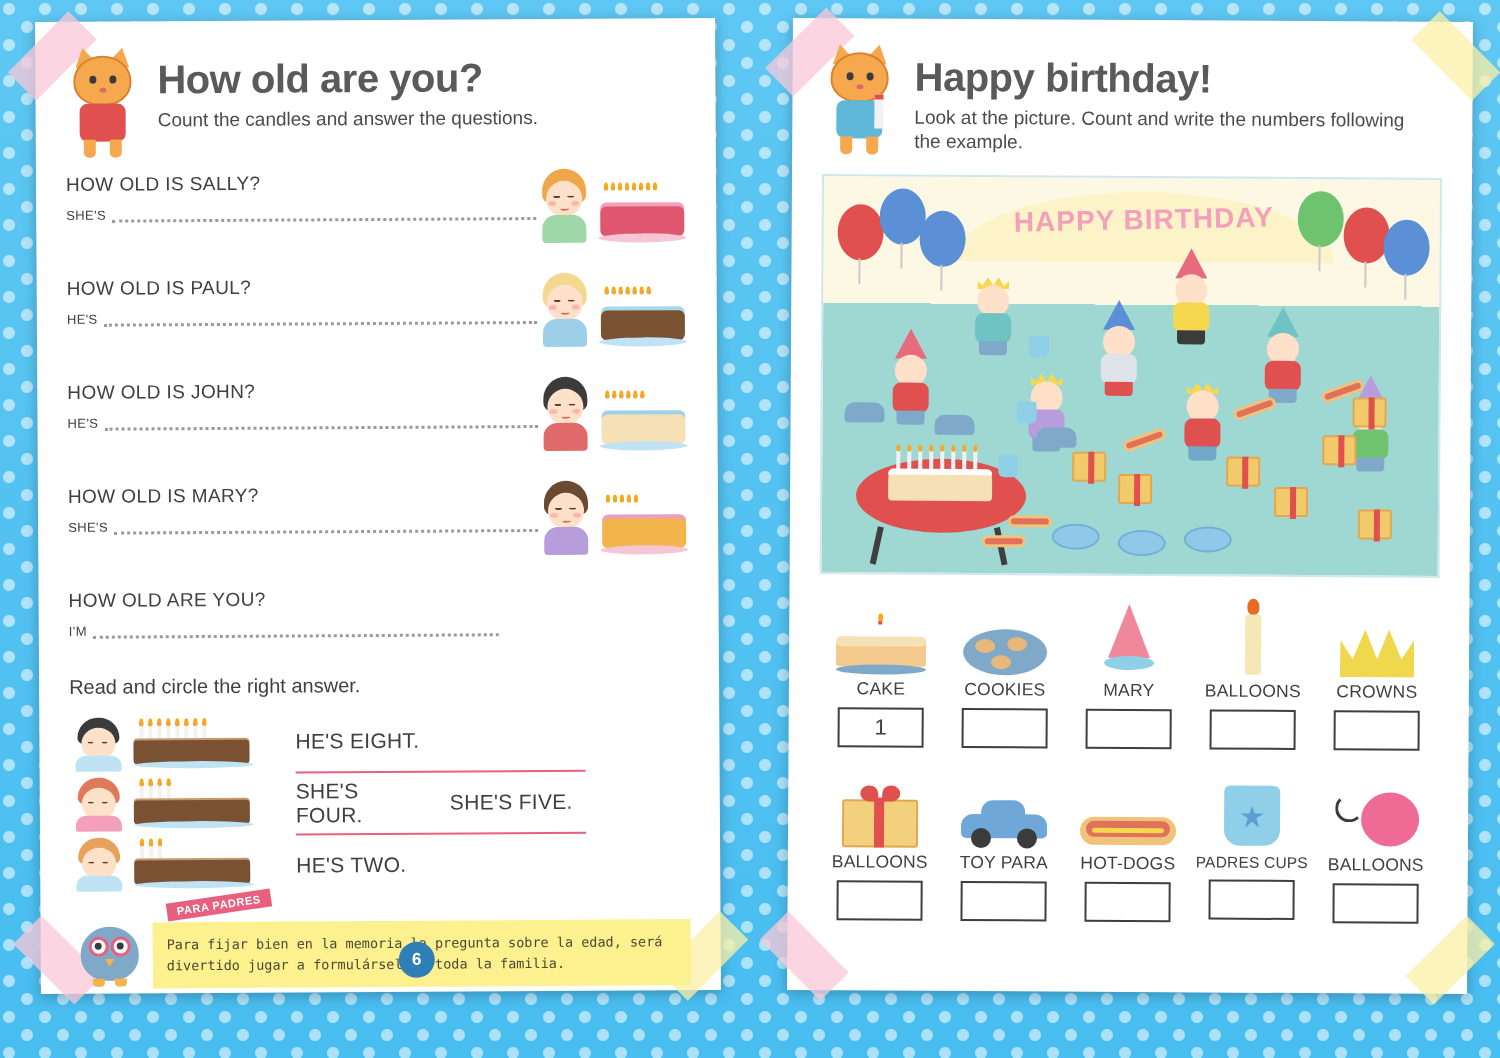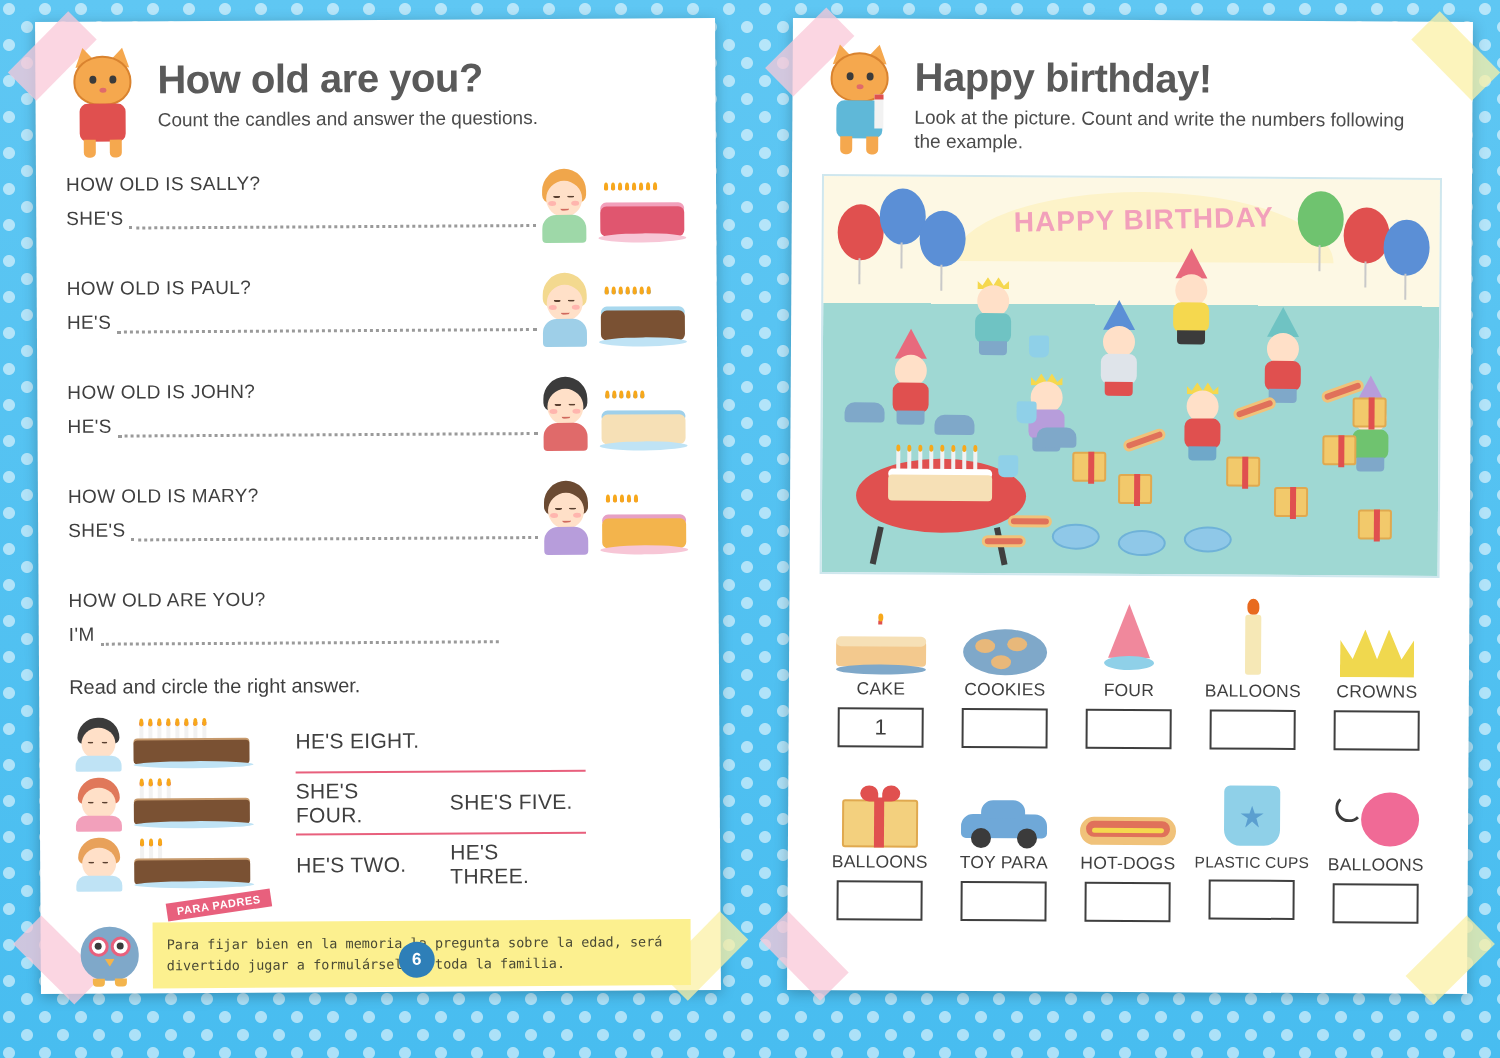--- a/index.html
+++ b/index.html
@@ -50,21 +50,21 @@
     margin: 0 0 6px 0;
     font-size: 40px; font-weight: 700; color: #5a5a5a; letter-spacing: -0.5px;
   }
   .subtitle { font-size: 19px; color: #4b4b4b; line-height: 1.28; max-width: 500px; }
 
   
   .questions { margin-top: 10px; position: relative; }
   .q-block { position: relative; margin-bottom: 16px; height: 88px; }
   .q-label { font-size: 19px; color: #3f3f3f; letter-spacing: .4px; }
   .ans-row { display: flex; align-items: flex-end; gap: 6px; margin-top: 12px; width: 470px; }
-  .ans-label { font-size: 19px; color: #3f3f3f; letter-spacing: .4px; }
+  .ans-label { font-size: 13px; color: #3f3f3f; letter-spacing: .4px; }
   .dots { flex: 1; border-bottom: 3px dotted #9a9a9a; height: 14px; }
 
   .q-art { position: absolute; right: 0; top: -4px; display: flex; align-items: flex-end; gap: 6px; }
 
   
   .kid { width: 56px; height: 76px; position: relative; }
   .kid .hair { position: absolute; left: 6px; top: 2px; width: 44px; height: 34px; border-radius: 22px 22px 8px 8px; }
   .kid .face { position: absolute; left: 10px; top: 14px; width: 36px; height: 36px; background: #ffe0c8; border-radius: 50%; }
   .kid .eye { position: absolute; top: 28px; width: 7px; height: 3px; border-bottom: 2px solid #5a4030; border-radius: 50%; }
   .kid .eye.l { left: 17px; } .kid .eye.r { left: 31px; }
@@ -450,21 +450,20 @@
               <span>HE'S EIGHT.</span>
             </div>
             <div class="sep"></div>
             <div class="choice-row">
               <span>SHE'S FOUR.</span>
               <span>SHE'S FIVE.</span>
             </div>
             <div class="sep"></div>
             <div class="choice-row">
               <span>HE'S TWO.</span>
-              <span>HE'S THREE.</span>
             </div>
           </div>
         </div>
       </div>
 
       <div class="parents">
         <div class="owl">
           <div style="position:absolute;left:10px;top:16px;width:58px;height:54px;background:#7fa8c9;border-radius:50% 50% 45% 45%;"></div>
           <div style="position:absolute;left:18px;top:26px;width:20px;height:20px;background:#fff;border:3px solid #e8607d;border-radius:50%;"></div>
           <div style="position:absolute;left:40px;top:26px;width:20px;height:20px;background:#fff;border:3px solid #e8607d;border-radius:50%;"></div>
@@ -648,21 +647,21 @@
             <div class="answer-box"></div>
           </div>
 
           <div class="count-cell">
             <div class="item-art">
               <div style="position:relative;width:62px;height:72px;">
                 <div style="position:absolute;left:10px;top:0;width:0;height:0;border-left:21px solid transparent;border-right:21px solid transparent;border-bottom:54px solid #f0889c;"></div>
                 <div style="position:absolute;left:6px;bottom:6px;width:50px;height:14px;background:#8fd0e8;border-radius:50%;"></div>
               </div>
             </div>
-            <div class="item-name">FOUR</div>
+            <div class="item-name">MARY</div>
             <div class="answer-box"></div>
           </div>
 
           <div class="count-cell">
             <div class="item-art">
               <div style="position:relative;width:40px;height:78px;">
                 <div style="position:absolute;left:14px;top:0;width:12px;height:16px;background:#e86a1f;border-radius:50% 50% 40% 40%;"></div>
                 <div style="position:absolute;left:12px;top:16px;width:16px;height:60px;background:#f6e8b6;border-radius:3px;"></div>
               </div>
             </div>
@@ -718,21 +717,21 @@
             <div class="answer-box"></div>
           </div>
 
           <div class="count-cell">
             <div class="item-art">
               <div style="position:relative;width:56px;height:64px;">
                 <div style="position:absolute;left:0;top:0;width:56px;height:60px;background:#8fd0e8;border-radius:6px 6px 16px 16px;"></div>
                 <div style="position:absolute;left:16px;top:20px;width:24px;height:22px;background:#5b9fd0;clip-path:polygon(50% 0,61% 35%,98% 35%,68% 57%,79% 100%,50% 72%,21% 100%,32% 57%,2% 35%,39% 35%);"></div>
               </div>
             </div>
-            <div class="item-name small">PLASTIC CUPS</div>
+            <div class="item-name small">PADRES CUPS</div>
             <div class="answer-box"></div>
           </div>
 
           <div class="count-cell">
             <div class="item-art">
               <div style="position:relative;width:86px;height:62px;">
                 <div style="position:absolute;right:0;top:4px;width:58px;height:54px;background:#f06a96;border-radius:50%;"></div>
                 <div style="position:absolute;left:2px;top:6px;width:28px;height:28px;border:3px solid #3b3b3b;border-radius:50%;border-right-color:transparent;border-top-color:transparent;"></div>
               </div>
             </div>

